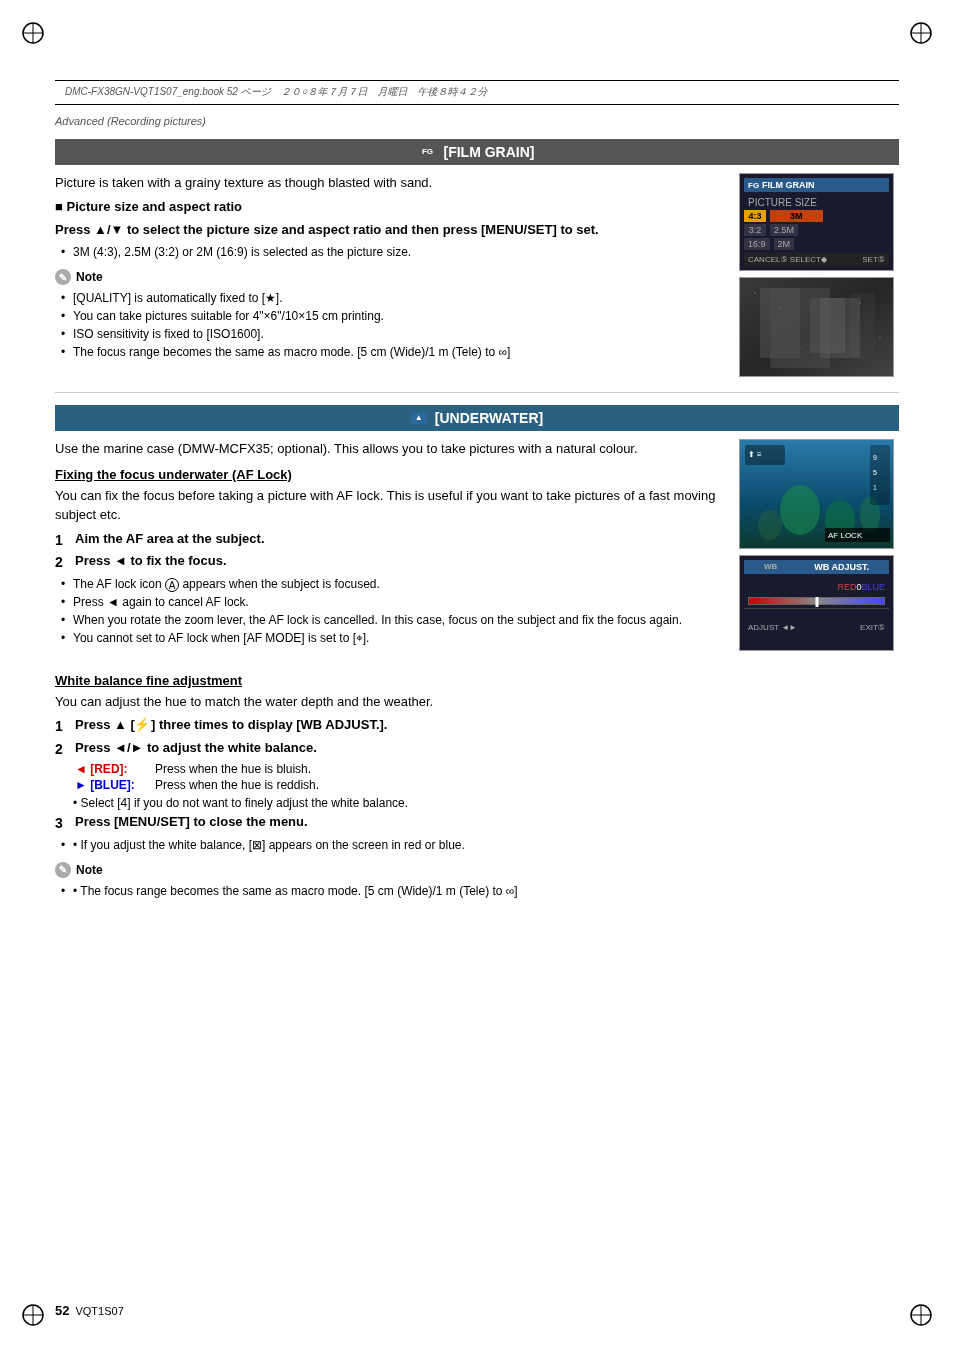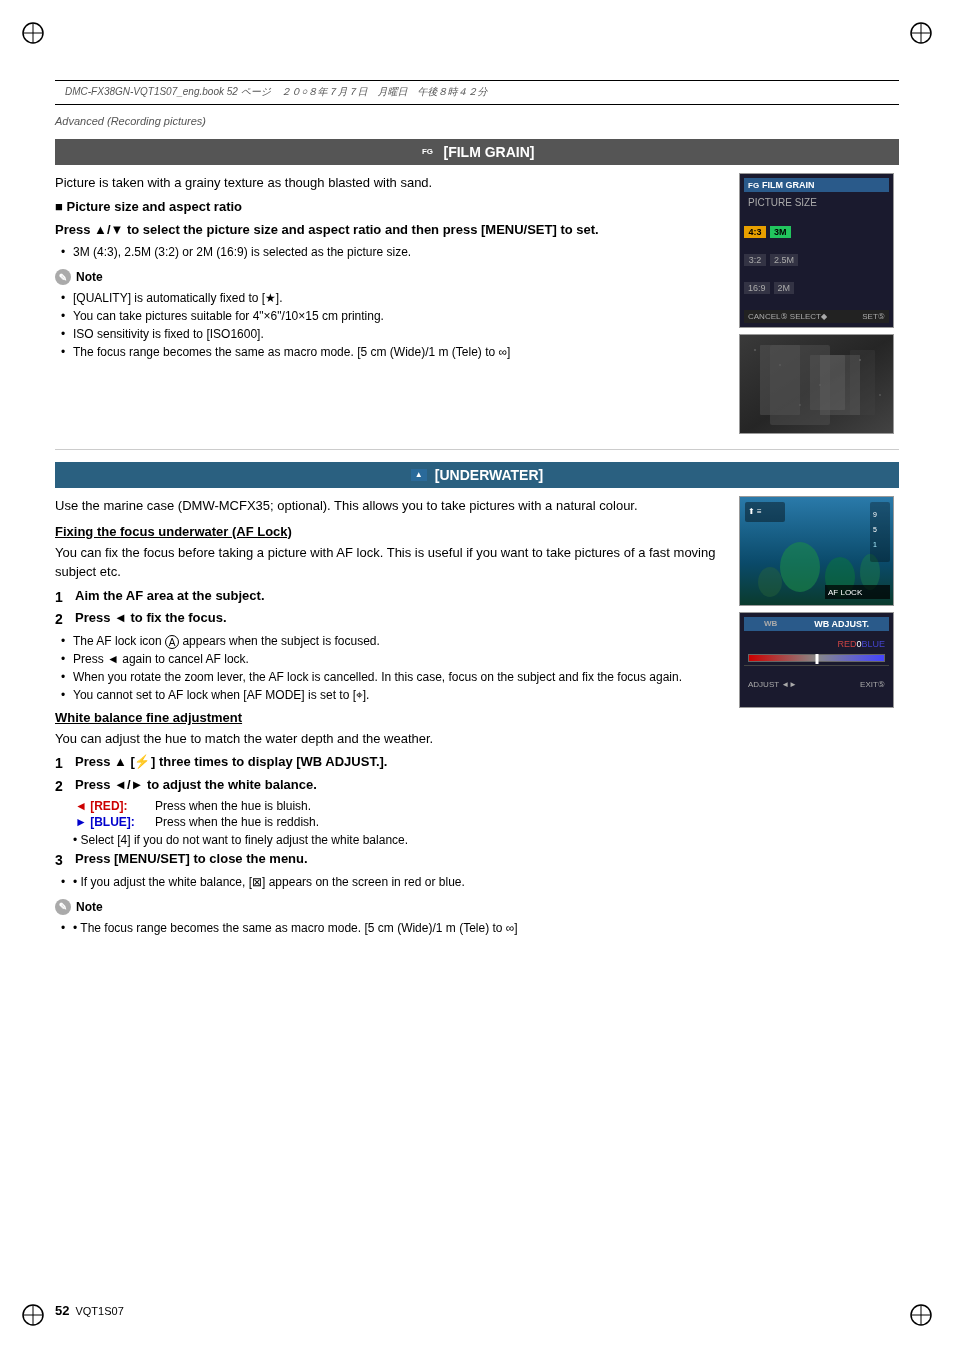--- a/index.html
+++ b/index.html
@@ -142,21 +142,21 @@
       padding: 2px 4px;
       margin-bottom: 3px;
       display: flex;
       align-items: center;
       gap: 3px;
     }
 
     .cam-row {
       display: flex;
       align-items: center;
-      margin: 16px 0;
+      margin: 0 0;
       font-size: 9px;
     }
 
     .cam-bottom-bar {
       background: #222;
       color: #aaa;
       font-size: 8px;
       padding: 2px 4px;
       margin-top: 3px;
       display: flex;
@@ -333,21 +333,21 @@
     .fixing-heading {
       font-size: 13px;
       font-weight: bold;
       margin: 8px 0 4px 0;
       text-decoration: underline;
     }
 
     .wb-heading {
       font-size: 13px;
       font-weight: bold;
-      margin: 6px 0 4px 0;
+      margin: 26px 0 4px 0;
       text-decoration: underline;
     }
 
     .press-step {
       font-size: 13px;
       line-height: 1.6;
       margin: 6px 0 3px 0;
     }
 
     .red-label { color: #c00; }
@@ -447,21 +447,21 @@
       <div class="col-right">
 
         <div class="cam-screenshot">
           <div class="cam-title-bar">
             <span style="font-size:8px;">FG</span>
             <span>FILM GRAIN</span>
           </div>
           <div style="font-size:10px; color:#aaa; padding: 2px 4px;">PICTURE SIZE</div>
           <div class="cam-row">
             <span style="background:#e8a000; color:#000; padding:1px 4px; font-size:9px; font-weight:bold; min-width:22px; text-align:center;">4:3</span>
-            <span style="background:#22c55e; color:#000; padding:1px 4px; font-size:9px; font-weight:bold; margin-left:4px;">3M</span>
+            <span style="background:#c2410c; color:#000; padding:1px 20px; font-size:9px; font-weight:bold; margin-left:4px;">3M</span>
           </div>
           <div class="cam-row" style="margin-top:2px;">
             <span style="background:#334; color:#aaa; padding:1px 4px; font-size:9px; min-width:22px; text-align:center;">3:2</span>
             <span style="background:#334; color:#aaa; padding:1px 4px; font-size:9px; margin-left:4px;">2.5M</span>
           </div>
           <div class="cam-row" style="margin-top:2px;">
             <span style="background:#334; color:#aaa; padding:1px 4px; font-size:9px; min-width:22px; text-align:center;">16:9</span>
             <span style="background:#334; color:#aaa; padding:1px 4px; font-size:9px; margin-left:4px;">2M</span>
           </div>
           <div class="cam-bottom-bar">

